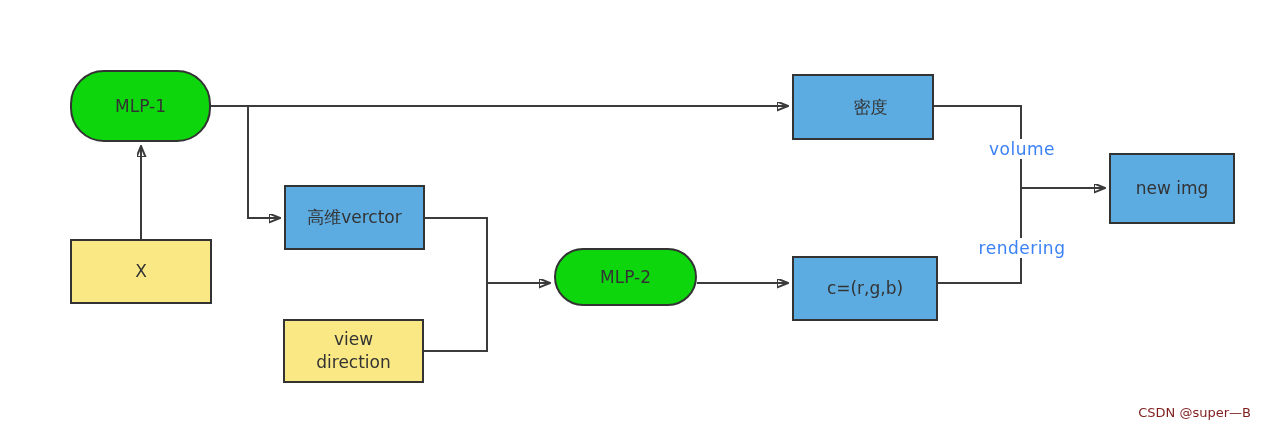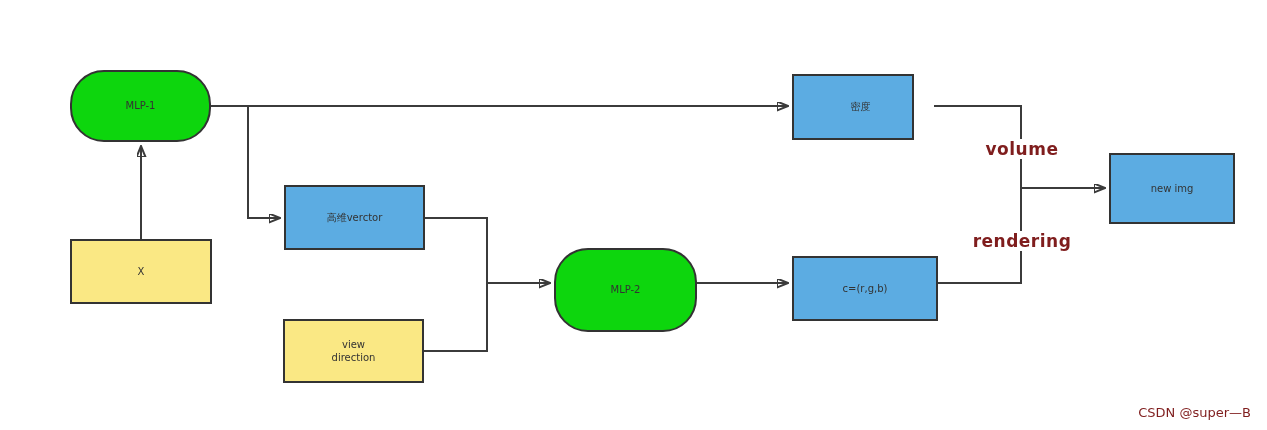--- a/index.html
+++ b/index.html
@@ -27,36 +27,36 @@
     stroke-width: 2;
   }
   .node {
     position: absolute;
     box-sizing: border-box;
     border: 2px solid #333333;
     display: flex;
     align-items: center;
     justify-content: center;
     text-align: center;
-    font-size: 10px;
+    font-size: 17px;
     color: #333333;
     white-space: pre-line;
     line-height: 1.35;
   }
   .stadium { border-radius: 34px; }
   .fill-green  { background: #0dd60d; }
   .fill-blue   { background: #5cace2; }
   .fill-yellow { background: #fae884; }
 
   .edge-label {
     position: absolute;
     transform: translate(-50%, -50%);
     font-size: 17px;
-    font-weight: 700;
-    color: #7f1d1d;
+    font-weight: 400;
+    color: #3b82f6;
     background: #ffffff;
     padding: 0 5px;
     letter-spacing: 0.5px;
     white-space: nowrap;
   }
   .watermark {
     position: absolute;
     right: 16px;
     bottom: 10px;
     font-size: 13px;
@@ -103,34 +103,34 @@
 
   <div class="node fill-yellow" style="left:283px; top:319px; width:141px; height:64px;">
     <span>view
 direction</span>
   </div>
 
   <div class="node fill-blue" style="left:284px; top:185px; width:141px; height:65px;">
     <span>高维verctor</span>
   </div>
 
-  <div class="node stadium fill-green" style="left:554px; top:248px; width:143px; height:84px;">
+  <div class="node stadium fill-green" style="left:554px; top:248px; width:143px; height:58px;">
     <span>MLP-2</span>
   </div>
 
-  <div class="node fill-blue" style="left:792px; top:74px; width:122px; height:66px;padding-left:15px;">
+  <div class="node fill-blue" style="left:792px; top:74px; width:142px; height:66px;padding-left:15px;">
     <span>密度</span>
   </div>
 
   <div class="node fill-blue" style="left:792px; top:256px; width:146px; height:65px;">
     <span>c=(r,g,b)</span>
   </div>
 
   <div class="node fill-blue" style="left:1109px; top:153px; width:126px; height:71px;">
     <span>new img</span>
   </div>
 
   <span class="edge-label" style="left:1022px; top:149px;">volume</span>
-  <span class="edge-label" style="left:1022px; top:241px;">rendering</span>
+  <span class="edge-label" style="left:1022px; top:248px;">rendering</span>
 
   <span class="watermark">CSDN @super—B</span>
 
 </div>
 
 </body></html>

